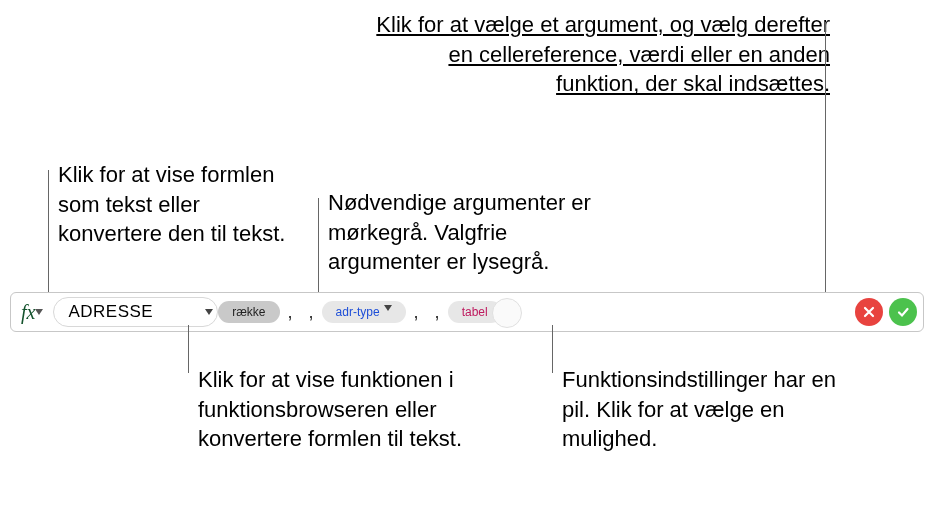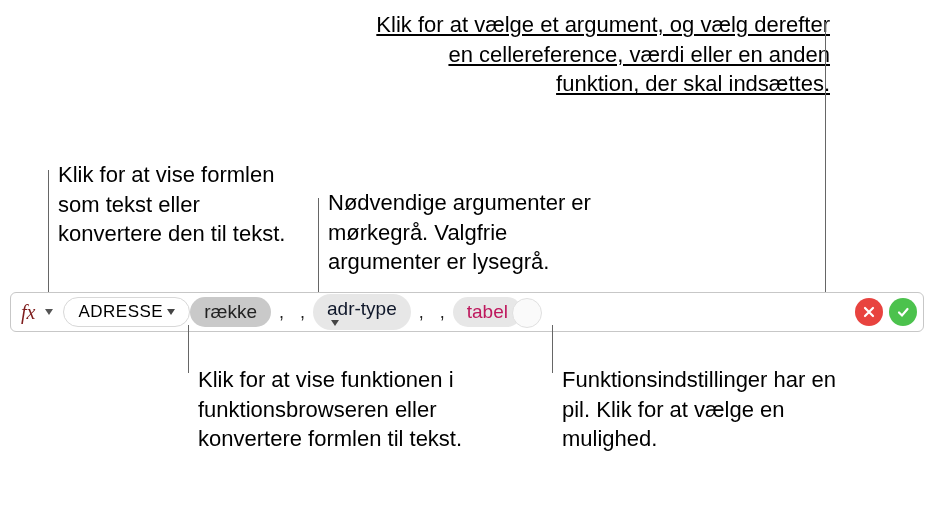--- a/index.html
+++ b/index.html
@@ -29,22 +29,22 @@
       background: #fff;
       border: 1px solid #c7c7c7;
       border-radius: 6px;
       display: flex;
       align-items: center;
       padding: 0 6px;
     }
     .fx-btn {
       display: flex;
       align-items: center;
-      gap: 10px;
-      color: #7f1d1d;
+      gap: 0;
+      color: #14532d;
       font-style: italic;
       font-family: Georgia, serif;
       font-size: 20px;
       padding: 0 4px;
       cursor: pointer;
     }
     .caret {
       width: 0; height: 0;
       border-left: 4px solid transparent;
       border-right: 4px solid transparent;
@@ -64,43 +64,44 @@
       display: flex;
       align-items: center;
       gap: 0px;
       padding-left: 6px;
       background: linear-gradient(to right, rgba(0,0,0,0) 0%, rgba(0,0,0,0) 95%, rgba(255,255,255,0.9) 100%);
     }
     .fn-name {
       background: #fff;
       border: 1px solid #d8d8d8;
       border-radius: 999px;
-      padding: 4px 14px 4px 14px;
+      padding: 4px 4px 4px 14px;
       font-size: 17px;
       letter-spacing: 0.5px;
       color: #000;
       display: inline-flex;
       align-items: center;
       cursor: pointer;
+      gap: 48px;
     }
     .sep {
       font-size: 18px;
       color: #222;
       padding: 0 8px;
     }
     .arg {
       border-radius: 999px;
       padding: 4px 14px;
-      font-size: 19px;
+      font-size: 12px;
       display: inline-flex;
       cursor: pointer;
     }
     .arg.required { background: #c9c9c9; color: #222; }
     .arg.optional { background: #e7e7e7; color: #be185d; }
-    .arg.with-arrow { background: #e7e7e7; color: #0f172a; flex-direction: column; }
+    .arg.with-arrow { background: #e7e7e7; color: #1d4ed8; }
     .right-controls {
       display: flex;
       align-items: center;
       gap: 6px;
       padding-left: 6px;
     }
     .circ-btn {
       width: 28px; height: 28px;
       border-radius: 50%;
       display: flex;

